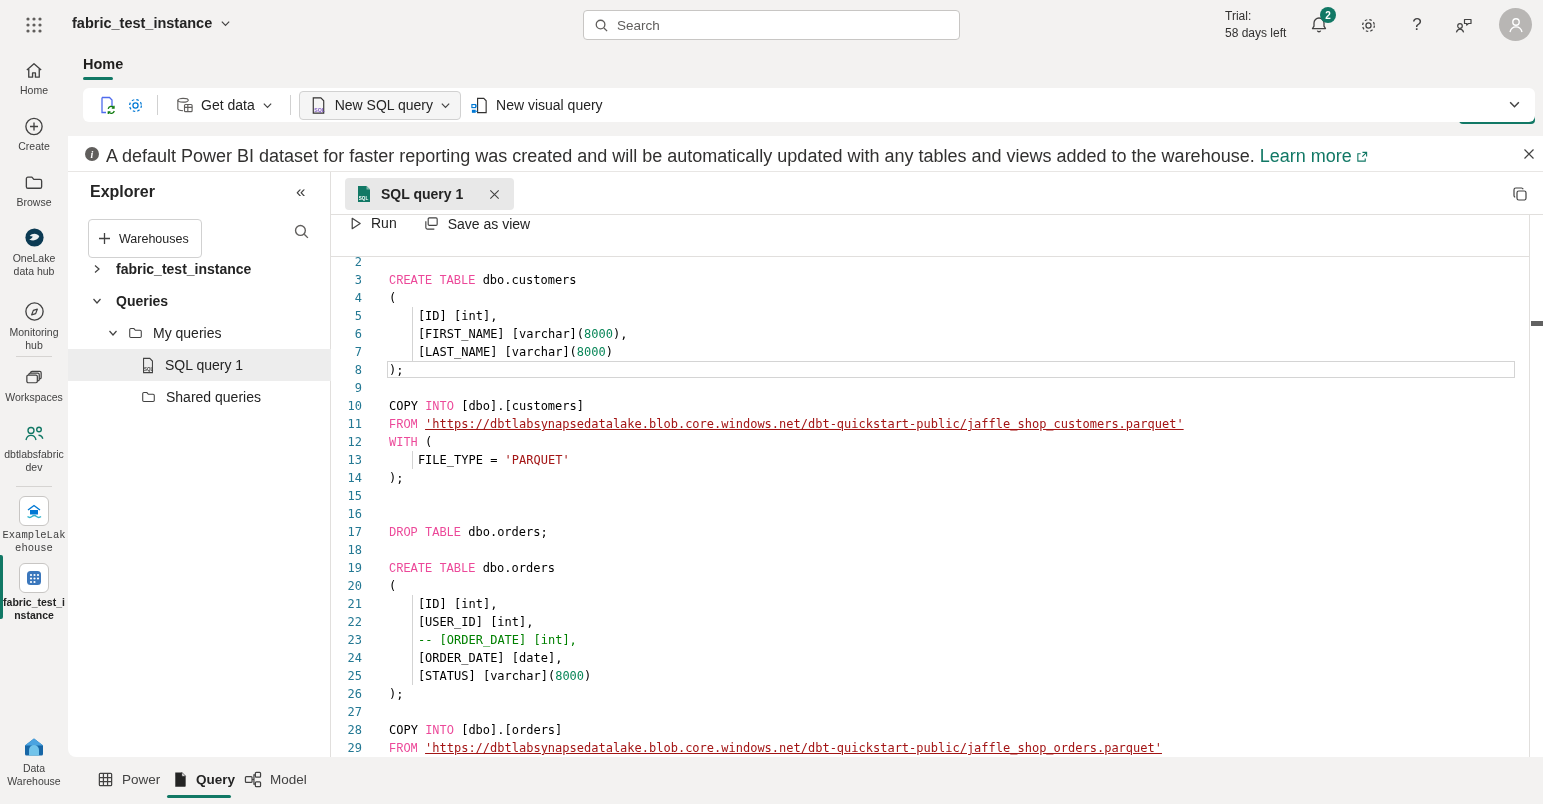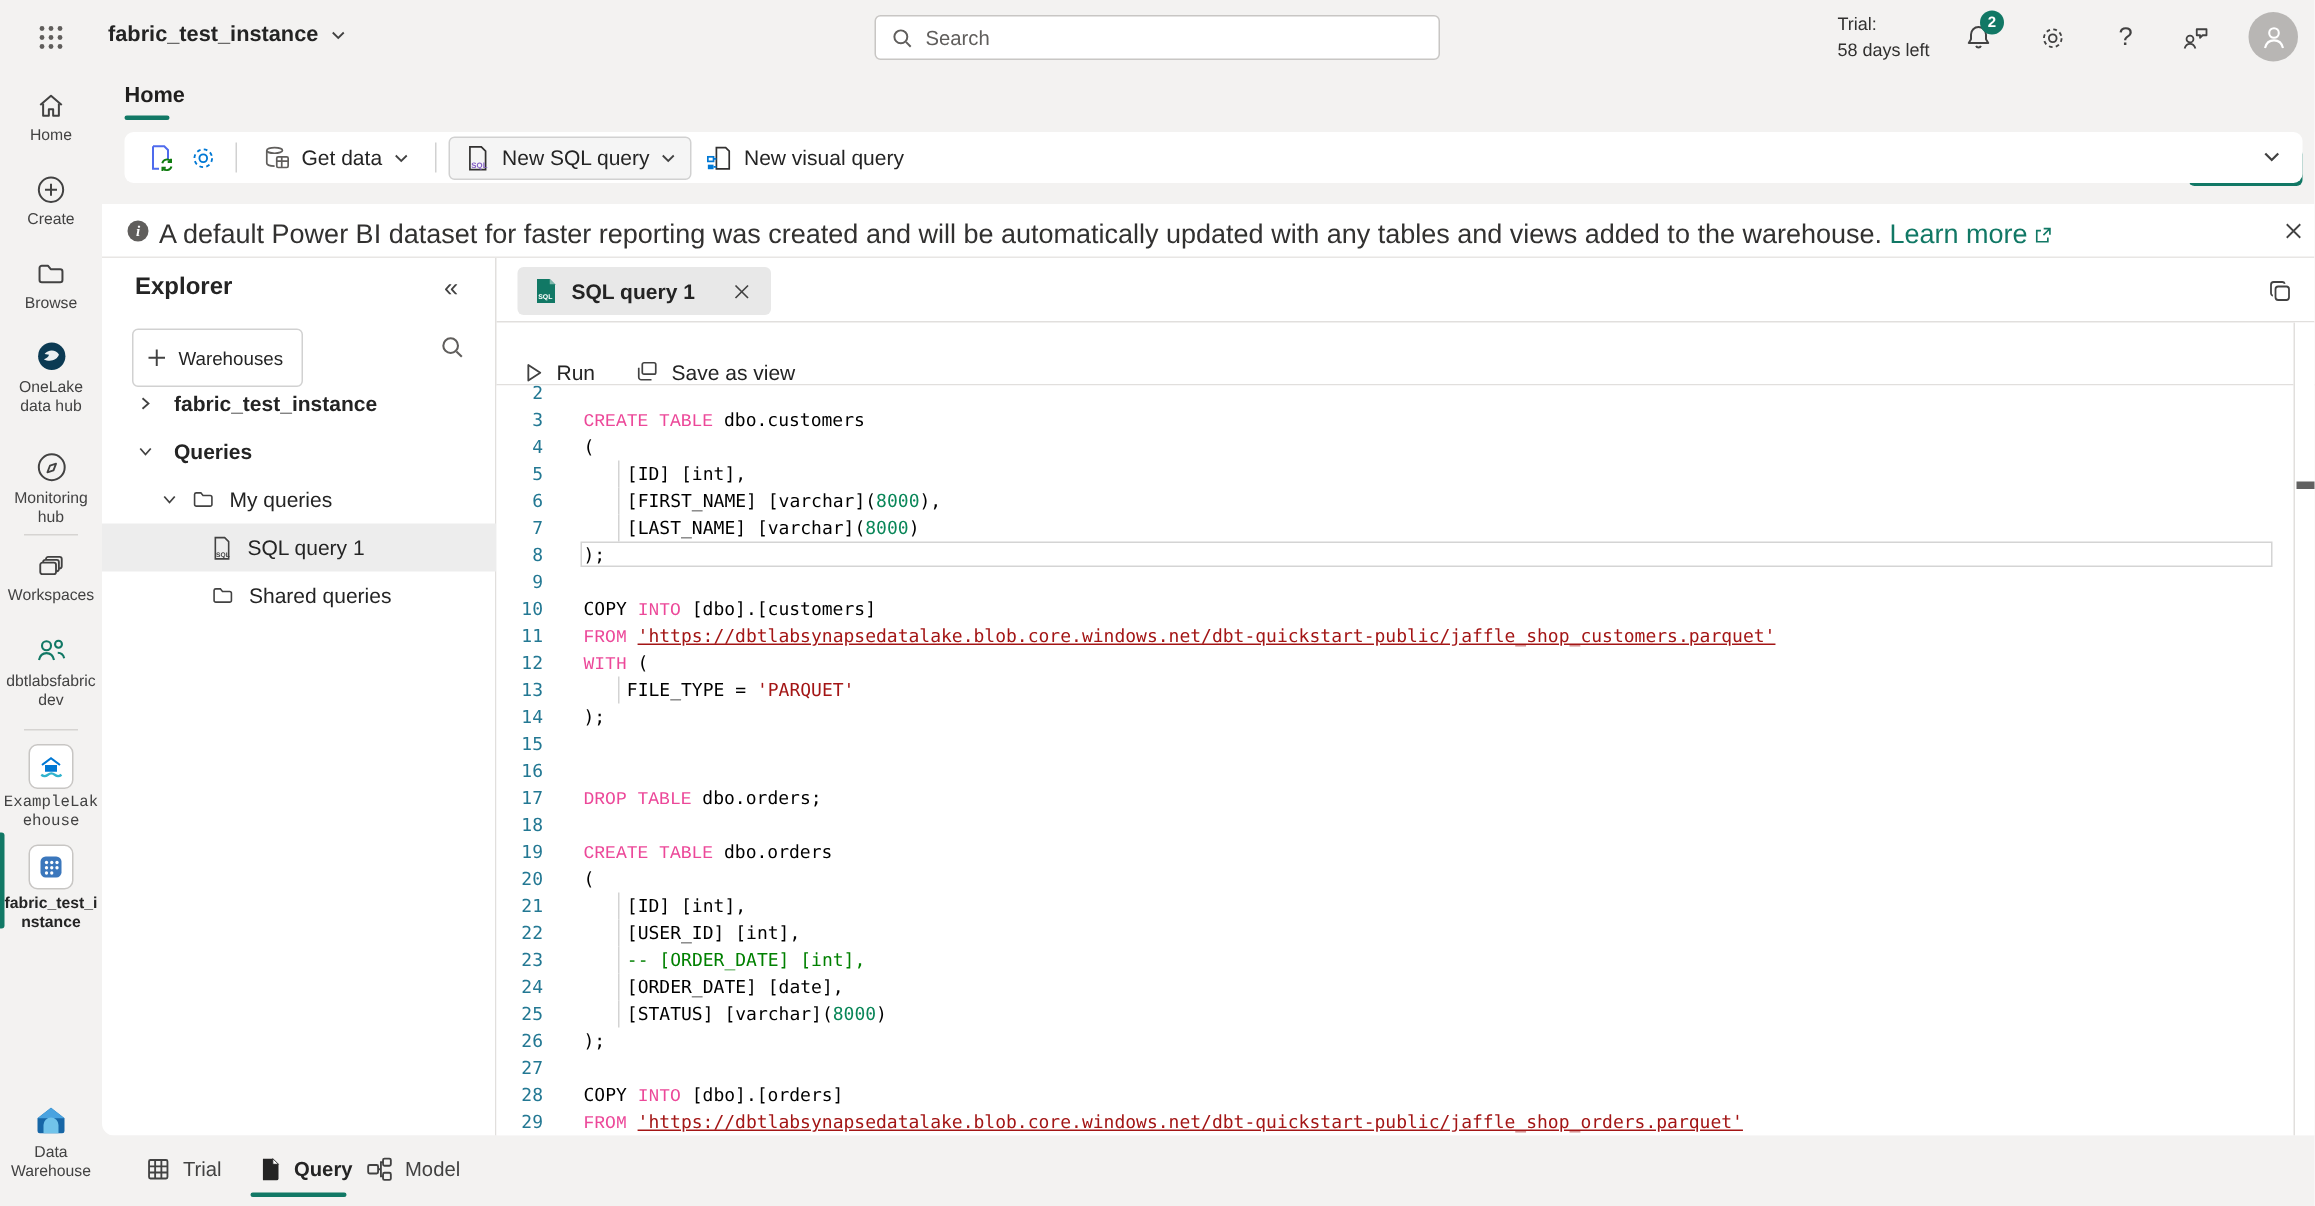--- a/index.html
+++ b/index.html
@@ -63,21 +63,21 @@
   .tree-row { position:absolute; left:0; width:263px; height:32px; display:flex; align-items:center; cursor:pointer; font-size:14px; color:#242424; }
   .tree-row.sel { background:#ededed; }
   .tw { display:inline-flex; justify-content:center; flex:none; }
 
   
   .qpanel { position:absolute; left:263px; top:0; width:1212px; height:585px; }
   .tabstrip { position:absolute; left:0; top:0; width:1212px; height:43px; border-bottom:1px solid #e1dfdd; }
   .qtab { position:absolute; left:14px; top:6px; height:32px; background:#e8e8e8; border-radius:4px; display:flex; align-items:center; gap:9px; padding:0 13px 0 11px; cursor:pointer; }
   .qtab .qtab-label { font-size:14px; font-weight:600; color:#242424; }
   .copy-btn { position:absolute; right:14px; top:13px; cursor:pointer; }
-  .runbar { position:absolute; left:0; top:43px; width:1212px; height:42px; border-bottom:1px solid #e1dfdd; display:flex; align-items:flex-end; padding-left:17px; gap:26px; }
+  .runbar { position:absolute; left:0; top:43px; width:1212px; height:42px; border-bottom:1px solid #e1dfdd; display:flex; align-items:flex-start; padding-left:17px; gap:26px; }
   .runbar .rb-btn { display:flex; align-items:center; gap:8px; font-size:14px; color:#242424; cursor:pointer; }
 
   
   .editor { position:absolute; left:0; top:85px; width:1198px; height:500px; overflow:hidden; background:#fff; }
   .lines { margin-top:-4px; font-family:"DejaVu Sans Mono",monospace; font-size:12px; }
   .cl { position:relative; height:18px; line-height:18px; white-space:pre; }
   .ln { position:absolute; left:0; top:0; width:31px; text-align:right; color:#237893; }
   .codetext { position:absolute; left:58px; top:0; color:#000; }
   .guide { position:absolute; left:81px; top:0; width:1px; height:18px; background:#d3d3d3; }
   .curbox { position:absolute; left:56px; right:14px; top:0; height:17px; border:1px solid #d4d4d4; }
@@ -532,21 +532,21 @@
   </div>
 
   <footer class="statusbar">
     <div class="stab" style="left:29px;">
       <span class="ic">
         <svg width="17" height="17" viewBox="0 0 18 18">
             <rect x="2.5" y="2.5" width="13" height="13" rx="1" fill="none" stroke="#424242" stroke-width="1.3"></rect>
             <path d="M2.5 7h13M2.5 11.3h13M6.8 2.5v13M11.2 2.5v13" stroke="#424242" stroke-width="1.3"></path>
           </svg>
       </span>
-      <span>Trial</span>
+      <span>Power</span>
     </div>
     <div class="stab active" style="left:104px;">
       <span class="ic">
         <svg width="16" height="17" viewBox="0 0 16 18">
             <path d="M3 1.5h7l4 4v10a1.3 1.3 0 0 1-1.3 1.3H3z" fill="#242424"></path>
             <path d="M10 1.5l4 4h-4z" fill="#fff" stroke="#242424" stroke-width=".6"></path>
           </svg>
       </span>
       <span>Query</span>
     </div>

